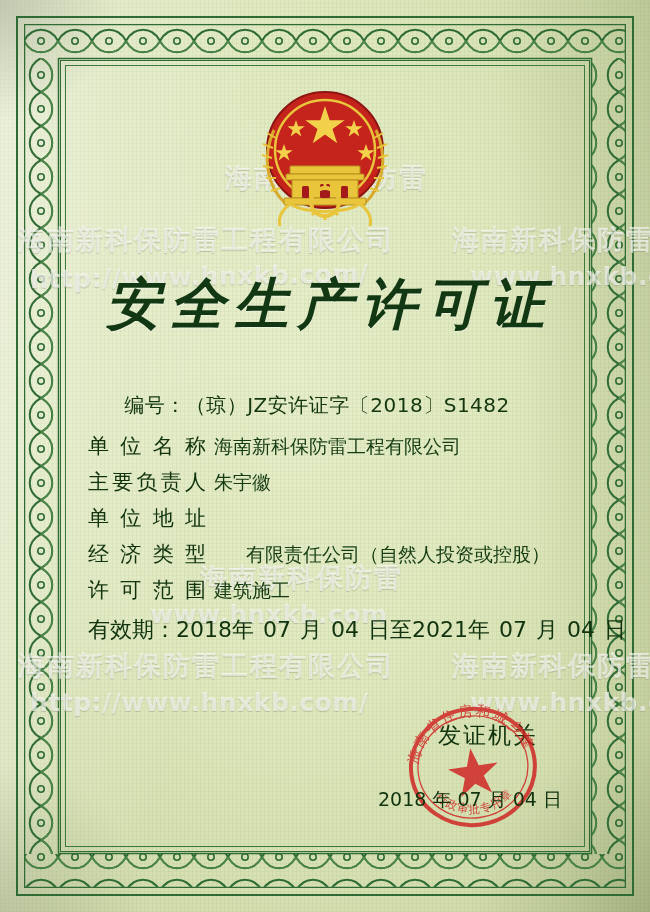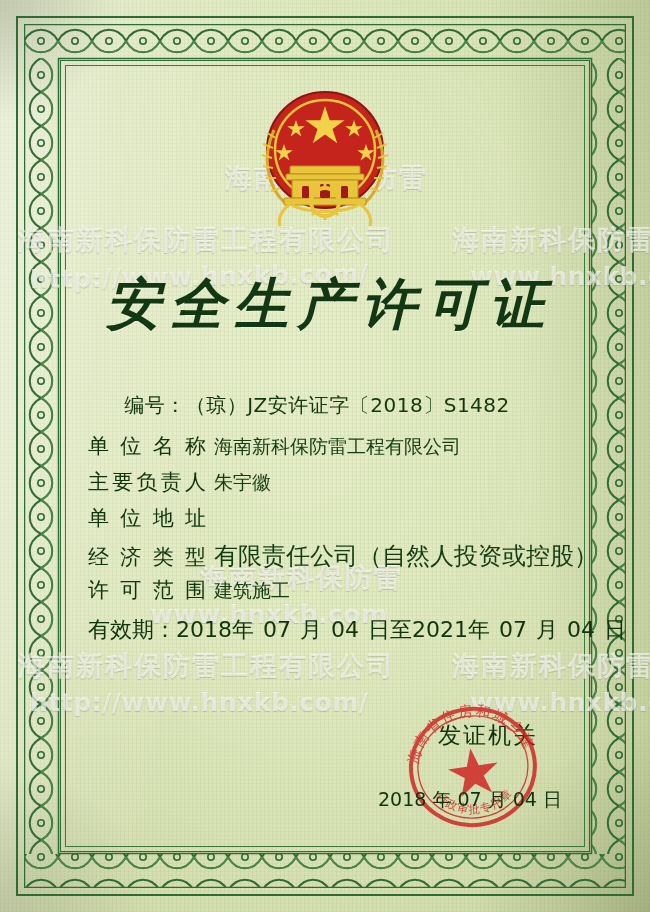--- a/index.html
+++ b/index.html
@@ -135,21 +135,21 @@
     letter-spacing: 0;
     flex: 0 0 118px;
   }
   .label span { display: inline-block; }
   .value {
     font-size: 19px;
     color: #143b12;
     padding-left: 8px;
     white-space: nowrap;
   }
-  .value.small { font-size: 24px; }
+  .value.small { font-size: 19px; margin-left: 32px; }
 
   
   .validity {
     position: absolute;
     left: 88px;
     top: 615px;
     width: 500px;
     font-size: 22px;
     color: #10330e;
     white-space: nowrap;

